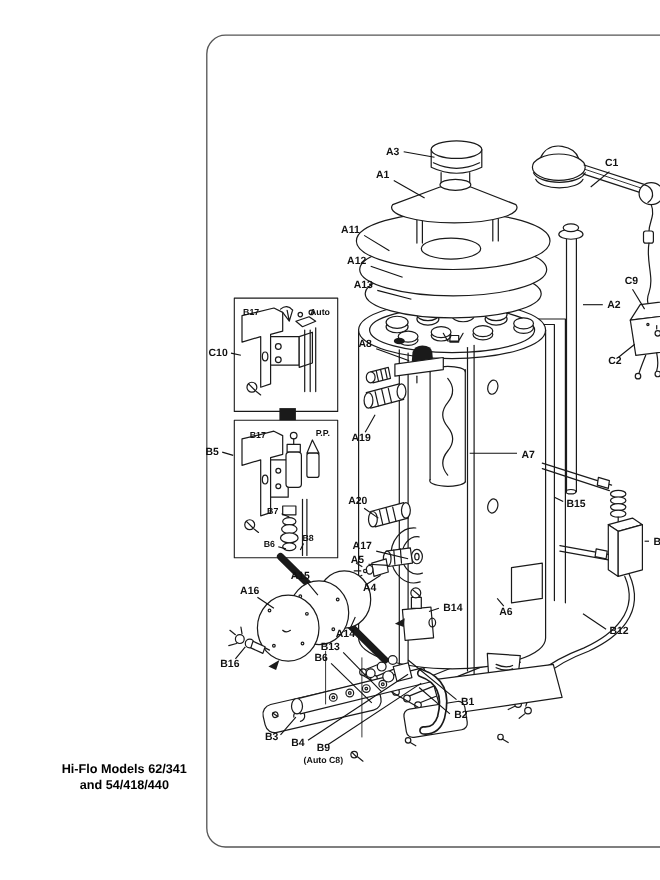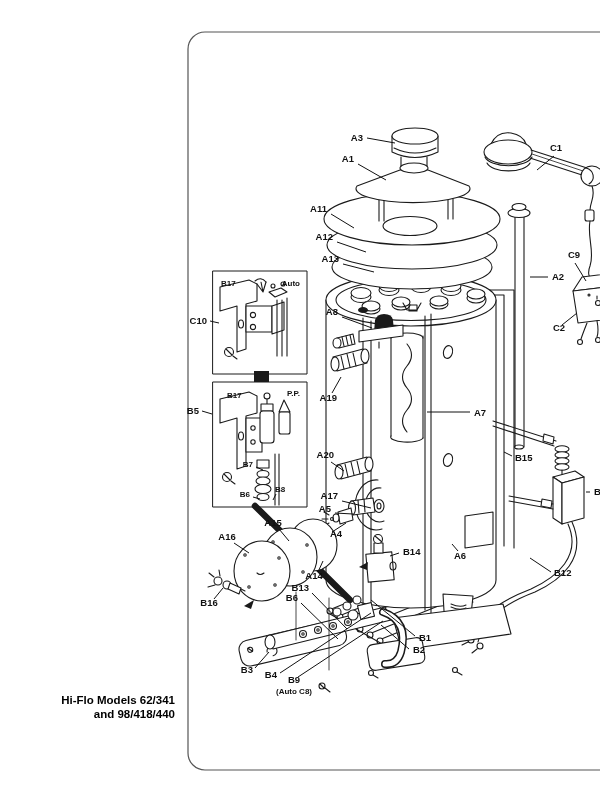--- a/index.html
+++ b/index.html
@@ -6,21 +6,21 @@
   body{width:600px;height:800px;position:relative;font-family:"Liberation Sans",sans-serif;overflow:hidden;}
   #stage{position:absolute;left:0;top:0;width:600px;height:800px;margin-left:41px;}
   svg{display:block}
   .art{stroke:#1a1a1a;fill:none;stroke-width:1.1;stroke-linecap:round;stroke-linejoin:round;}
   .wf{fill:#fff;}
   .blk{fill:#1a1a1a;stroke:none;}
   .thin{stroke-width:.8;}
   .lbl{font-family:"Liberation Sans",sans-serif;font-weight:bold;font-size:9.5px;fill:#111;stroke:none;}
   .lbl.small{font-size:8px;}
   .leader{stroke:#111;stroke-width:1;fill:none;}
-  .footer{position:absolute;left:10px;top:694px;width:124px;text-align:right;
+  .footer{position:absolute;left:10px;top:694px;width:124px;text-align:center;
           font-weight:bold;font-size:11.5px;line-height:1.18;color:#000;}
 </style>
 </head>
 <body>
 
 <div id="stage">
 <svg width="600" height="800" viewBox="0 0 600 800">
   <g class="art">
 
     <rect x="147" y="32" width="434" height="738" rx="17" stroke="#555" stroke-width="1.2"></rect>
@@ -414,15 +414,15 @@
         <line x1="239" y1="673" x2="330" y2="613" class="leader"></line>
         <text x="236" y="678" text-anchor="end" class="lbl">B4</text>
         <line x1="257" y1="677" x2="342" y2="621" class="leader"></line>
         <text x="253" y="683" text-anchor="middle" class="lbl">B9</text>
         <text x="253" y="694" text-anchor="middle" class="lbl small">(Auto C8)</text>
       </g>
 </svg>
 
 <div class="footer">
   <div>Hi-Flo Models 62/341</div>
-  <div>and 98/418/440</div>
+  <div>and 54/418/440</div>
 </div>
 </div>
 
 </body></html>

